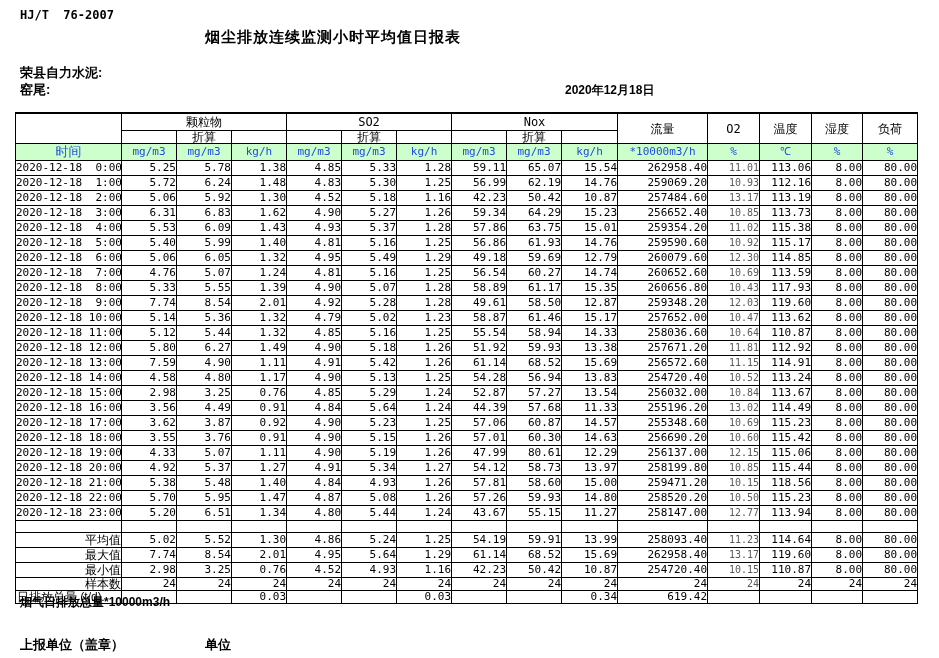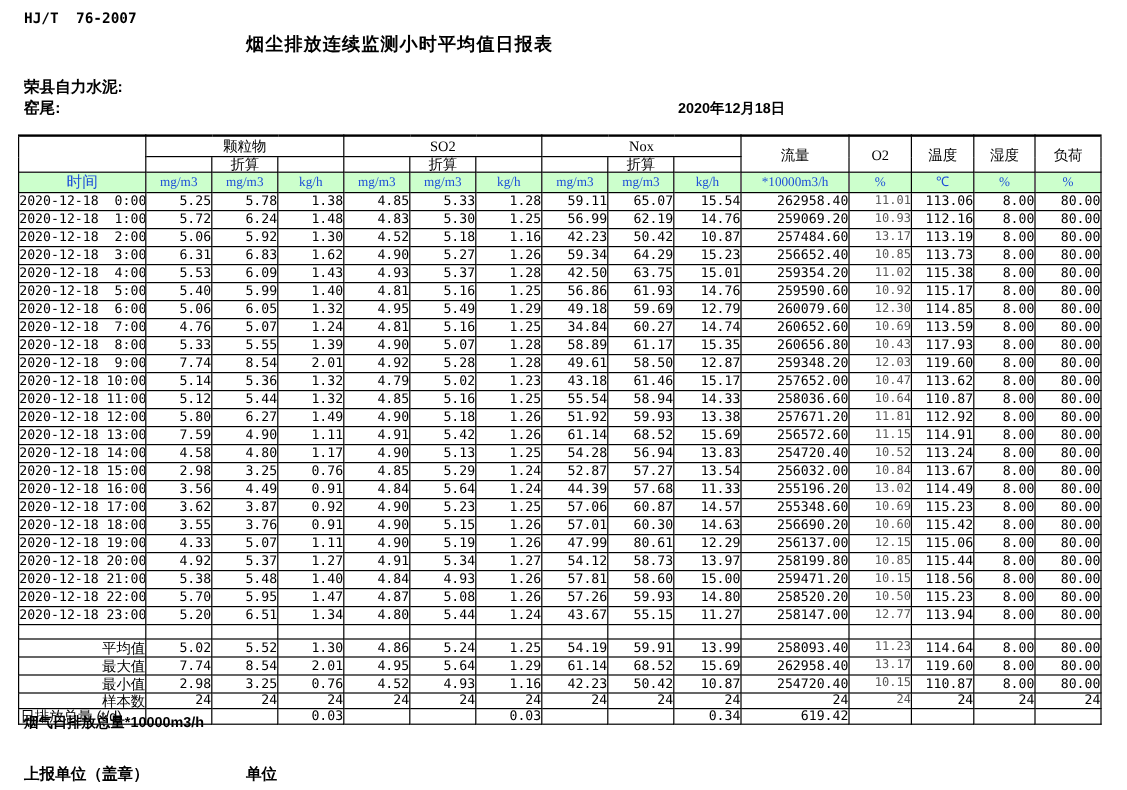--- a/index.html
+++ b/index.html
@@ -28,21 +28,21 @@
     font-family: "DejaVu Sans Mono", "Liberation Sans", sans-serif;
   }
   table.report th, table.report td {
     border: 1px solid #000;
     padding: 0; margin: 0;
     overflow: hidden;
     font-weight: normal;
   }
   table.report { border: 1px solid #000; border-top: 2px solid #000; }
 
-  thead th { text-align: center; font-size: 12px; background: #fff; font-family: Liberation Serif, serif; }
+  thead th { text-align: center; font-size: 12px; background: #fff; }
   tr.grp-row th   { height: 16px; line-height: 16px; }
   tr.sub-row th   { height: 12px; line-height: 12px; font-size: 12px; }
   tr.unit-row th  { height: 16px; line-height: 16px; background: #ccffcc; color: #1d4ed8; font-size: 11px; }
   tr.unit-row th.time-h { font-size: 13px; }
 
   tbody td { height: 14px; line-height: 14px; font-size: 11px; background: #fff; }
   td.time  { text-align: right; padding-right: 4px; white-space: pre; }
   td.num   { text-align: right; padding-right: 5px; }
   td.c9    { padding-right: 8px; }
   td.c10   { color: #5a5a5a; font-size: 10px; padding-right: 9px; }
@@ -190,21 +190,21 @@
         <td class="num c13">80.00</td>
       </tr>
       <tr>
         <td class="time">2020-12-18  4:00</td>
         <td class="num c0">5.53</td>
         <td class="num c1">6.09</td>
         <td class="num c2">1.43</td>
         <td class="num c3">4.93</td>
         <td class="num c4">5.37</td>
         <td class="num c5">1.28</td>
-        <td class="num c6">42.50</td>
+        <td class="num c6">57.86</td>
         <td class="num c7">63.75</td>
         <td class="num c8">15.01</td>
         <td class="num c9">259354.20</td>
         <td class="num c10">11.02</td>
         <td class="num c11">115.38</td>
         <td class="num c12">8.00</td>
         <td class="num c13">80.00</td>
       </tr>
       <tr>
         <td class="time">2020-12-18  5:00</td>
@@ -241,21 +241,21 @@
         <td class="num c13">80.00</td>
       </tr>
       <tr>
         <td class="time">2020-12-18  7:00</td>
         <td class="num c0">4.76</td>
         <td class="num c1">5.07</td>
         <td class="num c2">1.24</td>
         <td class="num c3">4.81</td>
         <td class="num c4">5.16</td>
         <td class="num c5">1.25</td>
-        <td class="num c6">34.84</td>
+        <td class="num c6">56.54</td>
         <td class="num c7">60.27</td>
         <td class="num c8">14.74</td>
         <td class="num c9">260652.60</td>
         <td class="num c10">10.69</td>
         <td class="num c11">113.59</td>
         <td class="num c12">8.00</td>
         <td class="num c13">80.00</td>
       </tr>
       <tr>
         <td class="time">2020-12-18  8:00</td>
@@ -292,21 +292,21 @@
         <td class="num c13">80.00</td>
       </tr>
       <tr>
         <td class="time">2020-12-18 10:00</td>
         <td class="num c0">5.14</td>
         <td class="num c1">5.36</td>
         <td class="num c2">1.32</td>
         <td class="num c3">4.79</td>
         <td class="num c4">5.02</td>
         <td class="num c5">1.23</td>
-        <td class="num c6">43.18</td>
+        <td class="num c6">58.87</td>
         <td class="num c7">61.46</td>
         <td class="num c8">15.17</td>
         <td class="num c9">257652.00</td>
         <td class="num c10">10.47</td>
         <td class="num c11">113.62</td>
         <td class="num c12">8.00</td>
         <td class="num c13">80.00</td>
       </tr>
       <tr>
         <td class="time">2020-12-18 11:00</td>

